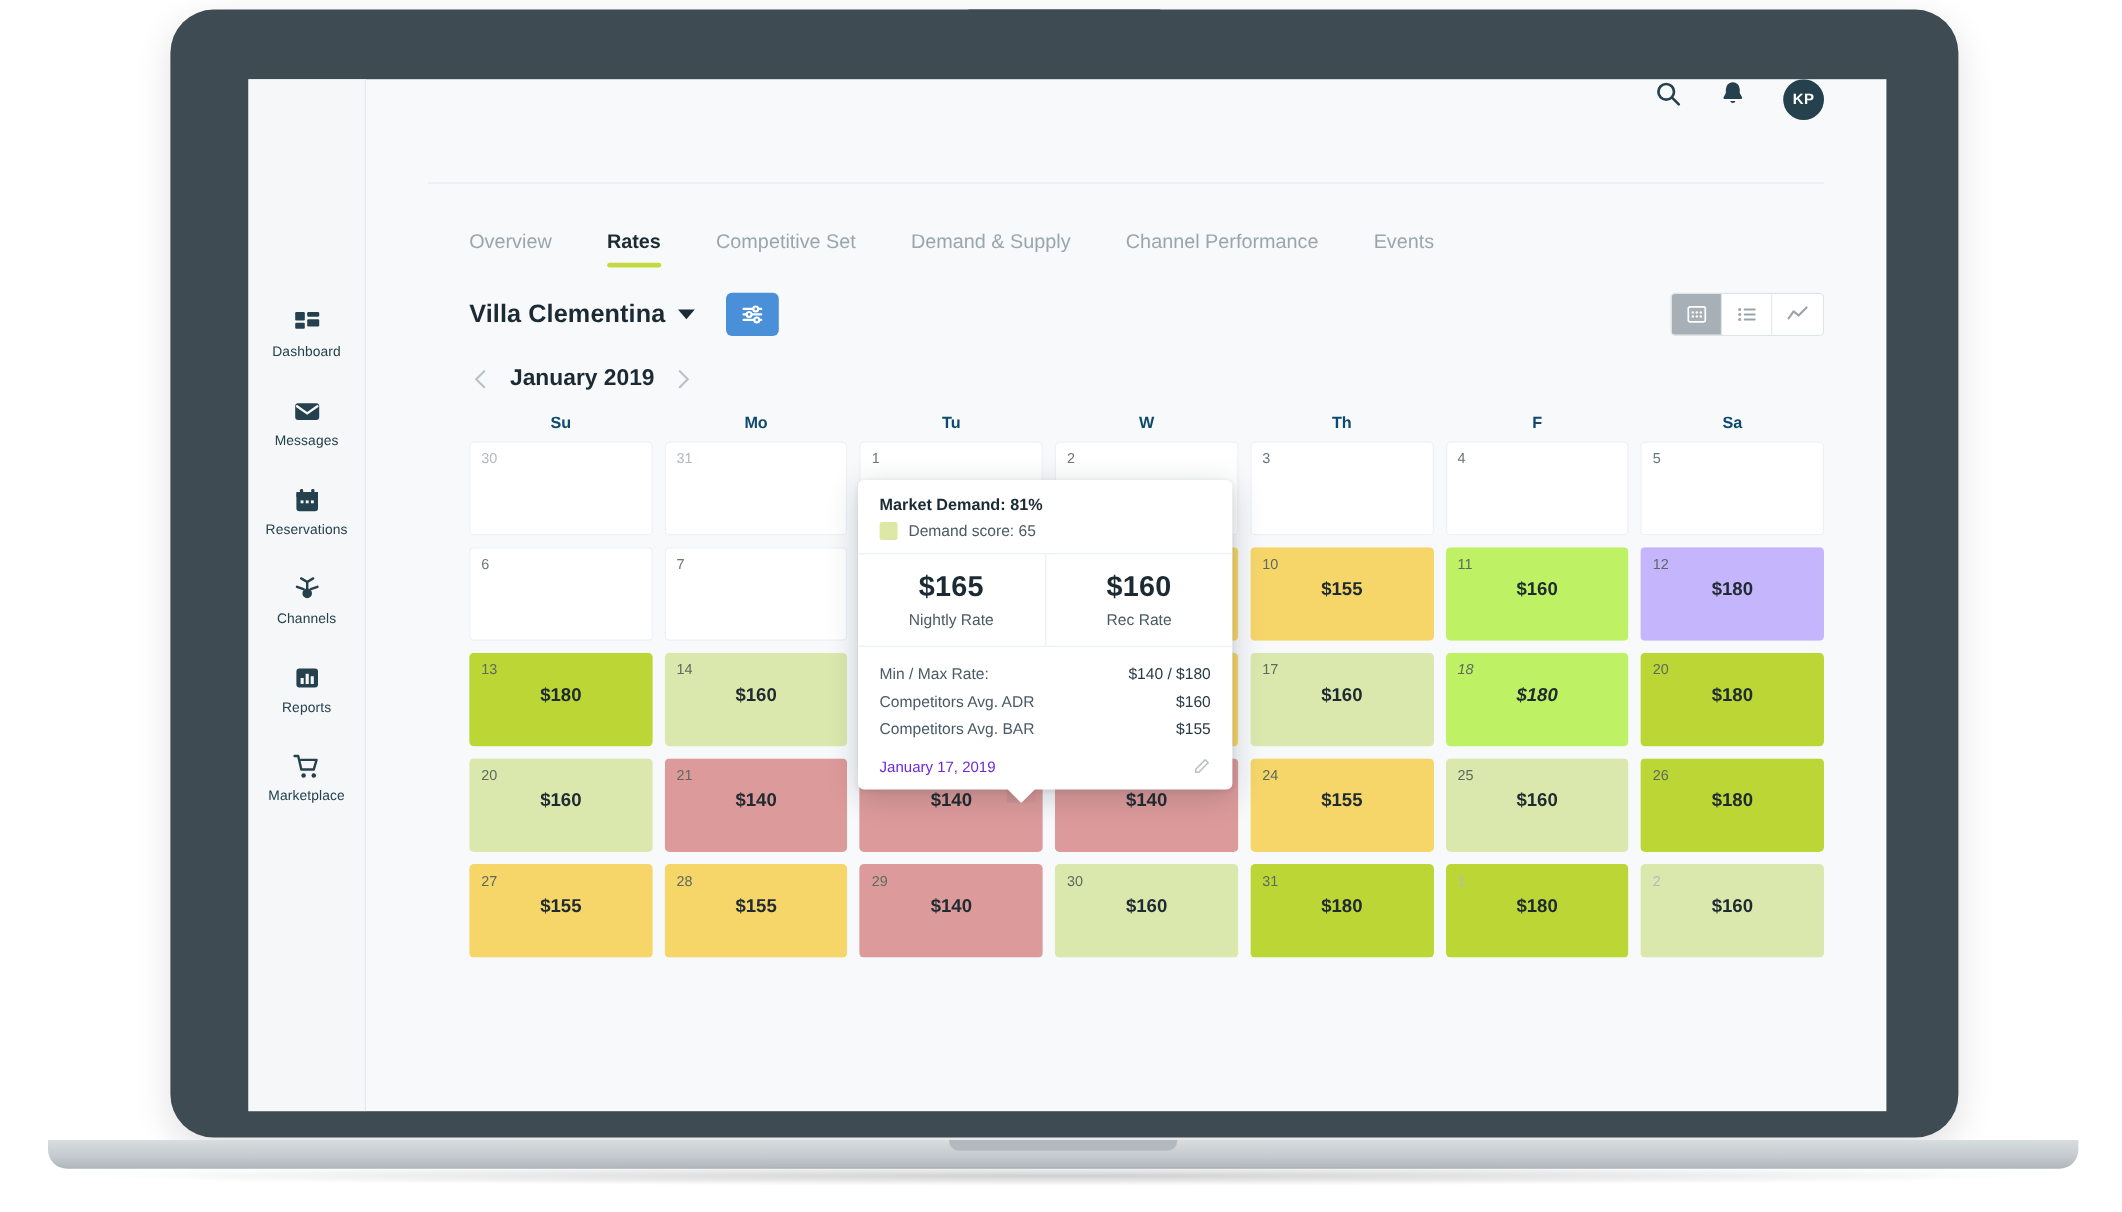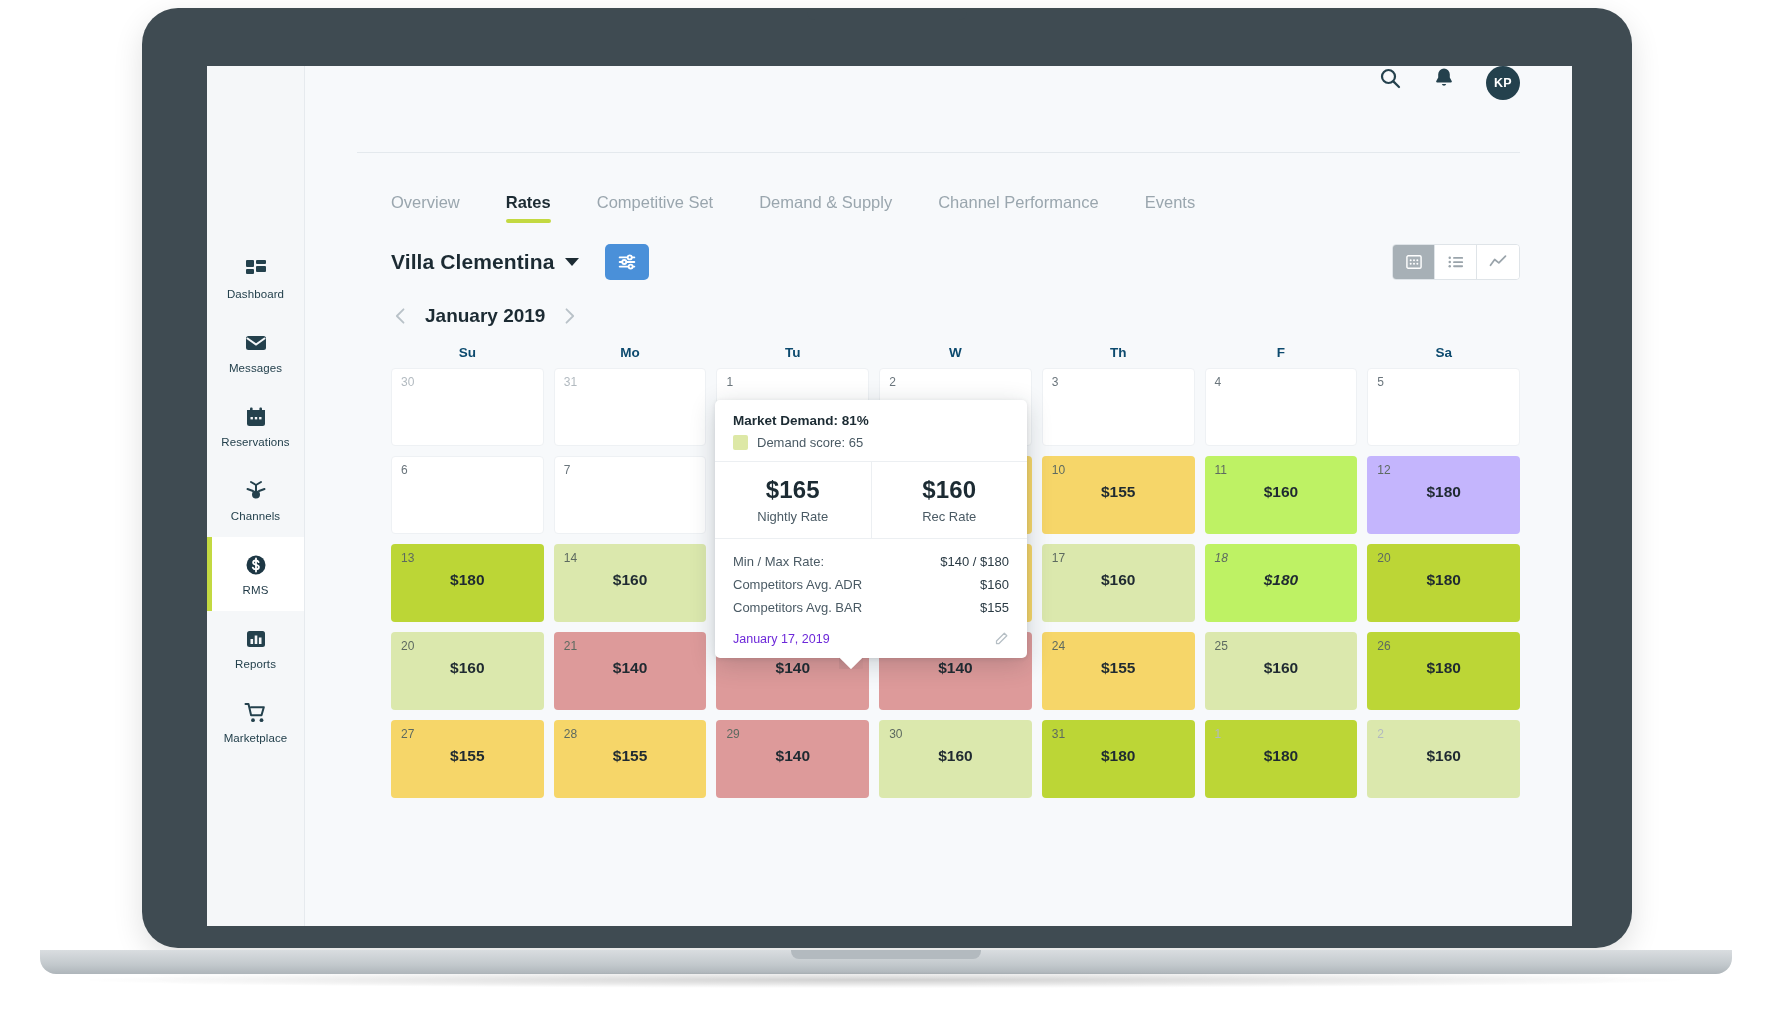--- a/index.html
+++ b/index.html
@@ -226,28 +226,20 @@
         <div class="side-item">
           <span class="ic"><svg viewBox="0 0 24 24" fill="none" stroke="currentColor" stroke-width="2" stroke-linecap="round">
               <circle cx="12" cy="15.5" r="3" fill="currentColor"></circle>
               <path d="M12 12.5V6"></path>
               <path d="M12 6l-5-3"></path>
               <path d="M12 6l5-3"></path>
               <path d="M9 12l-5.5-2"></path>
               <path d="M15 12l5.5-2"></path>
             </svg></span>
           <span class="lbl">Channels</span>
-        </div>
-        <div class="side-item active">
-          <span class="ic"><svg viewBox="0 0 24 24" fill="currentColor">
-              <circle cx="12" cy="12" r="9.5"></circle>
-              <path d="M12 5.5v13" stroke="#fff" stroke-width="1.8" stroke-linecap="round"></path>
-              <path d="M14.6 9.1c-.5-1.1-1.5-1.6-2.8-1.6-1.6 0-2.7.8-2.7 2.1 0 1.3 1 1.8 2.8 2.2 1.9.4 3 .9 3 2.3 0 1.4-1.2 2.3-3 2.3-1.5 0-2.6-.6-3.1-1.8" fill="none" stroke="#fff" stroke-width="1.8" stroke-linecap="round"></path>
-            </svg></span>
-          <span class="lbl">RMS</span>
         </div>
         <div class="side-item">
           <span class="ic"><svg viewBox="0 0 24 24" fill="currentColor">
               <rect x="3" y="4" width="18" height="16" rx="2.5"></rect>
               <rect x="6.5" y="12" width="2.6" height="5" fill="#f5f7f9"></rect>
               <rect x="10.7" y="8.5" width="2.6" height="8.5" fill="#f5f7f9"></rect>
               <rect x="14.9" y="10.5" width="2.6" height="6.5" fill="#f5f7f9"></rect>
             </svg></span>
           <span class="lbl">Reports</span>
         </div>

